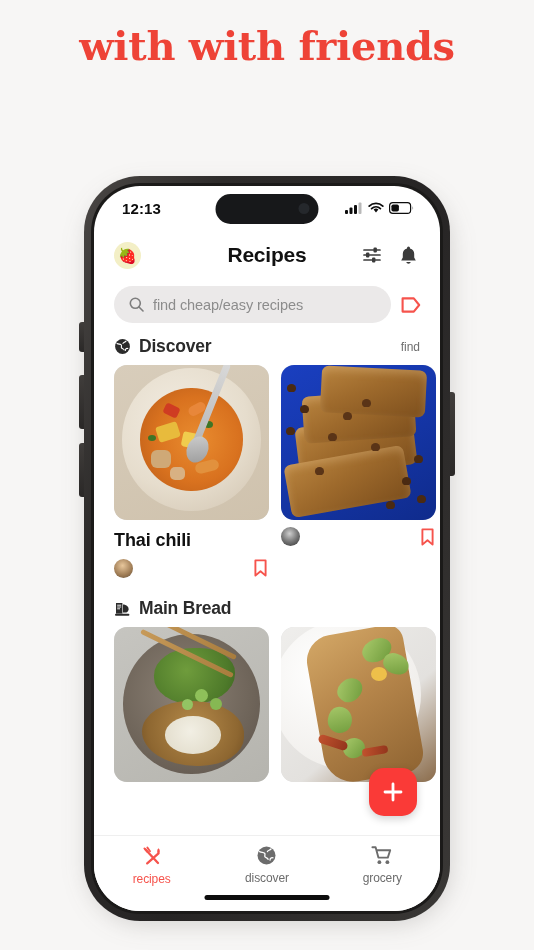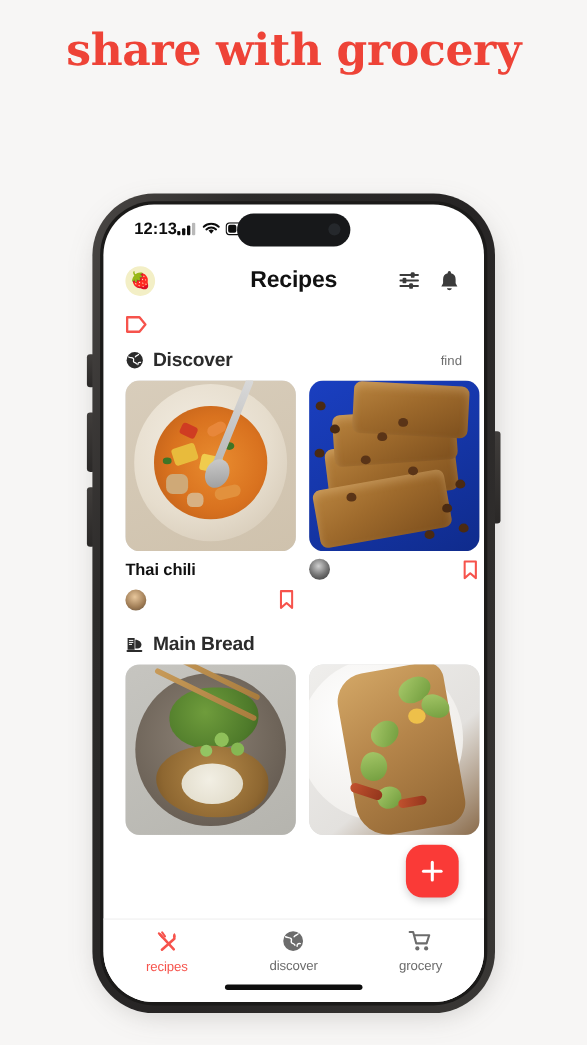--- a/index.html
+++ b/index.html
@@ -75,20 +75,21 @@
   .btn-mute  { left: 79px;  top: 322px; width: 6px; height: 30px; border-radius: 3px 1px 1px 3px; }
   .btn-volup { left: 79px;  top: 375px; width: 6px; height: 54px; border-radius: 3px 1px 1px 3px; }
   .btn-voldn { left: 79px;  top: 443px; width: 6px; height: 54px; border-radius: 3px 1px 1px 3px; }
   .btn-power { left: 449px; top: 392px; width: 6px; height: 84px; border-radius: 1px 3px 3px 1px; }
 
   
   .statusbar {
     height: 44px;
     display: flex;
     align-items: center;
+    justify-content: space-between;
     padding: 0 26px 0 28px;
     position: relative;
   }
   .status-time {
     font-size: 15px;
     font-weight: bold;
     color: #0d0d0d;
     letter-spacing: 0.1px;
   }
   .dynamic-island {
@@ -198,21 +199,21 @@
   .card { width: 155px; }
   .card-img {
     width: 155px;
     height: 155px;
     border-radius: 13px;
     overflow: hidden;
     position: relative;
     background: #ddd;
   }
   .card-title {
-    font-size: 15px;
+    font-size: 18px;
     font-weight: bold;
     color: #111;
     line-height: 1.25;
     margin-top: 9px;
     letter-spacing: -0.1px;
   }
   .card-meta {
     display: flex;
     align-items: center;
     justify-content: space-between;
@@ -388,21 +389,21 @@
     position: absolute;
     left: 0; right: 0;
     top: 0; bottom: 76px;
     overflow: hidden;
   }
 </style>
 </head>
 <body>
 
 <div class="headline">
-  <span class="headline-line">share with grocery</span>
+  <span class="headline-line">with with friends</span>
 </div>
 
 <div class="phone-shadow"></div>
 
 <div class="btn-side btn-mute"></div>
 <div class="btn-side btn-volup"></div>
 <div class="btn-side btn-voldn"></div>
 <div class="btn-side btn-power"></div>
 
 <div class="phone">
@@ -453,20 +454,27 @@
         <rect x="10" y="12.4" width="3.4" height="5.2" rx="1.1" fill="#3b3b3b"></rect>
       </svg>
       <svg width="19" height="21" viewBox="0 0 19 21">
         <path d="M9.5 1.4 a1.5 1.5 0 0 1 1.5 1.5 v0.5 a5.6 5.6 0 0 1 4.2 5.4 v3.6 l1.6 3.1 H2.2 l1.6 -3.1 V8.8 A5.6 5.6 0 0 1 8 3.4 V2.9 A1.5 1.5 0 0 1 9.5 1.4 z" fill="#3b3b3b"></path>
         <path d="M7.2 17.1 a2.4 2.4 0 0 0 4.6 0 z" fill="#3b3b3b"></path>
       </svg>
     </div>
   </div>
 
   <div class="search-row">
+    <div class="search-box">
+      <svg width="15" height="15" viewBox="0 0 15 15">
+        <circle cx="6.3" cy="6.3" r="5" fill="none" stroke="#7e7e7e" stroke-width="1.6"></circle>
+        <line x1="10" y1="10" x2="14" y2="14" stroke="#7e7e7e" stroke-width="1.6" stroke-linecap="round"></line>
+      </svg>
+      <span class="search-placeholder">find cheap/easy recipes</span>
+    </div>
     <svg width="21" height="18" viewBox="0 0 21 18">
       <path d="M1.6 2.4 h11.2 l5.4 6.6 l-5.4 6.6 H1.6 z" fill="none" stroke="#f6534c" stroke-width="2.1" stroke-linejoin="round"></path>
     </svg>
   </div>
 
   <div class="section-header">
     <svg width="17" height="17" viewBox="0 0 17 17">
       <circle cx="8.5" cy="8.5" r="7.4" fill="#2b2b2b"></circle>
       <path d="M3 5.5 c2 1 3 0.2 4.2 1.4 c1 1 -0.4 2 0.3 3 c0.7 1 2.3 0.6 2.6 2 M12 3.2 c-1 1.2 -2.6 1 -3 2.2 M13.8 10.5 c-1.6 -0.4 -2.6 0.6 -2.4 2" stroke="#ffffff" stroke-width="1.1" fill="none" stroke-linecap="round"></path>
     </svg>

